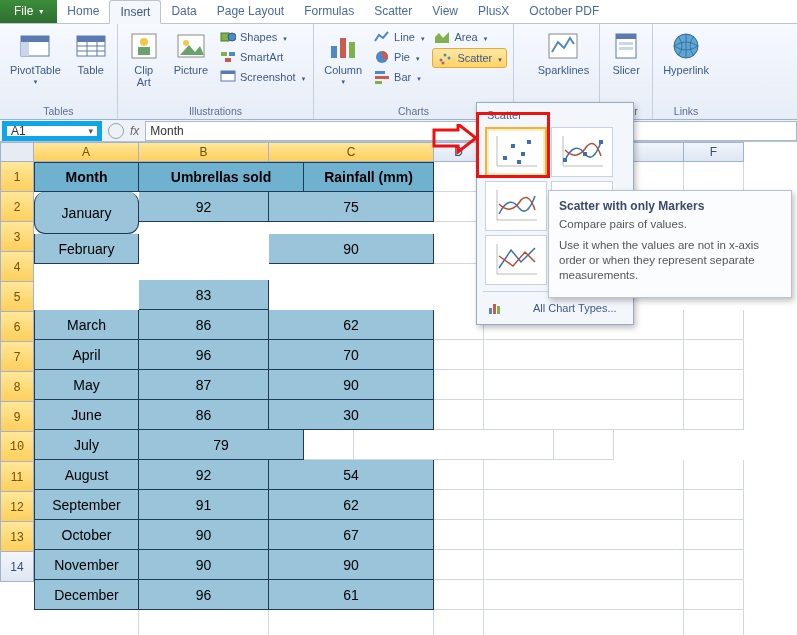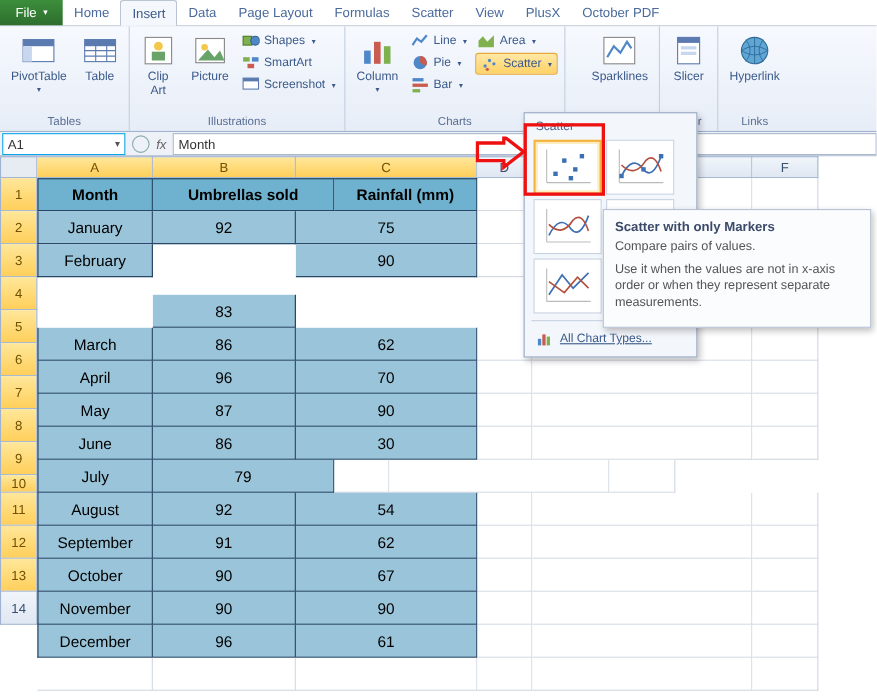--- a/index.html
+++ b/index.html
@@ -23,21 +23,21 @@
   .mini-list { display:flex; flex-direction:column; gap:2px; }
   .mini-item { display:flex; align-items:center; gap:4px; font-size:11px; color:#3b5a8a; padding:1px 2px; white-space:nowrap;}
   .mini-item .drop::after{ content:"▾"; font-size:7px; color:#3b5a8a; margin-left:2px;}
   .highlight-btn { background: linear-gradient(#ffe8a6,#ffd265); border:1px solid #e6a93a; border-radius:3px; padding:1px 4px;}
   
   .ic { width:32px; height:32px; display:inline-block;}
   .ic-s { width:16px; height:16px; display:inline-block;}
   
   
   .fxbar { display:flex; align-items:center; height:22px; border-bottom:1px solid #b5c3d7; background:#eef2f8;}
-  .namebox { width:112px; height:20px; background:#fff; border:1px solid #0ea5e9; margin:0 2px; display:flex; align-items:center; padding:0 4px; font-size:12px;}
+  .namebox { width:100px; height:20px; background:#fff; border:5px solid #0ea5e9; margin:0 2px; display:flex; align-items:center; padding:0 4px; font-size:12px;}
   .namebox .dd{ margin-left:auto; font-size:9px; color:#555;}
   .fx-lbl { font-style:italic; color:#666; padding:0 6px; font-size:12px;}
   .fx-input { flex:1; background:#fff; border:1px solid #abb8cc; height:20px; padding:0 4px; font-size:12px; display:flex; align-items:center;}
   .fxbar .circ { width:16px; height:16px; border:1px solid #8aa; border-radius:50%; margin-left:4px;}
   
   
   .sheet { position:relative; }
   .corner { position:absolute; left:0; top:0; width:34px; height:20px; background:#e7ecf3; border:1px solid #9fb2cf;}
   .colheads { position:absolute; left:34px; top:0; display:flex;}
   .colhead { height:20px; border:1px solid #9fb2cf; border-left:none; background:linear-gradient(#f1f5fb,#dfe7f2); text-align:center; font-size:12px; color:#3a4e70; line-height:19px;}
@@ -295,37 +295,37 @@
   <div class="rowheads" id="rowheads">
       <div class="rowhead sel" style="height: 30px;">1</div>
       <div class="rowhead sel" style="height: 30px;">2</div>
       <div class="rowhead sel" style="height: 30px;">3</div>
       <div class="rowhead sel" style="height: 30px;">4</div>
       <div class="rowhead sel" style="height: 30px;">5</div>
       <div class="rowhead sel" style="height: 30px;">6</div>
       <div class="rowhead sel" style="height: 30px;">7</div>
       <div class="rowhead sel" style="height: 30px;">8</div>
       <div class="rowhead sel" style="height: 30px;">9</div>
-      <div class="rowhead sel" style="height: 16px;">10</div>
+      <div class="rowhead sel" style="height: 30px; font-family: Liberation Mono, monospace;">10</div>
       <div class="rowhead sel" style="height: 30px;">11</div>
       <div class="rowhead sel" style="height: 30px;">12</div>
       <div class="rowhead sel" style="height: 30px;">13</div>
       <div class="rowhead" style="height: 30px;">14</div>
     </div>
   <div class="cells" id="cells">
       <div class="row">
         <div class="cell header" style="width: 105px; height: 30px;">Month</div>
         <div class="cell header" style="width: 165px; height: 30px;">Umbrellas sold</div>
         <div class="cell header" style="width: 130px; height: 30px;">Rainfall (mm)</div>
         <div class="emptycell" style="width: 50px; height: 30px;"></div>
         <div class="emptycell" style="width: 200px; height: 30px;"></div>
         <div class="emptycell" style="width: 60px; height: 30px;"></div>
       </div>
       <div class="row">
-        <div class="cell" style="width: 105px; height: 30px;">January</div>
+        <div class="cell" style="width: 105px; height: 42px; border-radius: 11px;">January</div>
         <div class="cell" style="width: 130px; height: 30px;">92</div>
         <div class="cell" style="width: 165px; height: 30px;">75</div>
         <div class="emptycell" style="width: 50px; height: 30px;"></div>
         <div class="emptycell" style="width: 200px; height: 30px;"></div>
         <div class="emptycell" style="width: 60px; height: 30px;"></div>
       </div>
       <div class="row">
         <div class="cell" style="width: 105px; height: 30px;">February</div>
         <div class="cell" style="width: 130px; height: 30px; margin-top: 46px;">83</div>
         <div class="cell" style="width: 165px; height: 30px;">90</div>
@@ -476,21 +476,21 @@
           </svg>
       </div>
     </div>
     <div class="dd-sep"></div>
     <div class="dd-foot">
       <svg class="ic-s">
           <rect x="2" y="8" width="3" height="6" fill="#4f88c9"></rect>
           <rect x="6" y="4" width="3" height="10" fill="#c95b4f"></rect>
           <rect x="10" y="6" width="3" height="8" fill="#7fb24f"></rect>
         </svg>
-      <span style="text-decoration:underline;">All Chart Types...</span>
+      <span style="margin-left:24px;">All Chart Types...</span>
     </div>
   </div>
 
   <div class="redbox" style="left:476px; top:-30px; width:74px; height:66px;"></div>
   <svg class="red-arrow" style="left:432px; top:-18px;" width="46" height="40">
     <path d="M2 6 L26 6 L26 0 L44 14 L26 28 L26 22 L2 22 Z" fill="none" stroke="#e11" stroke-width="3"></path>
   </svg>
 
   <div class="tooltip" style="left:548px; top:48px;">
     <div class="tt-title">Scatter with only Markers</div>

